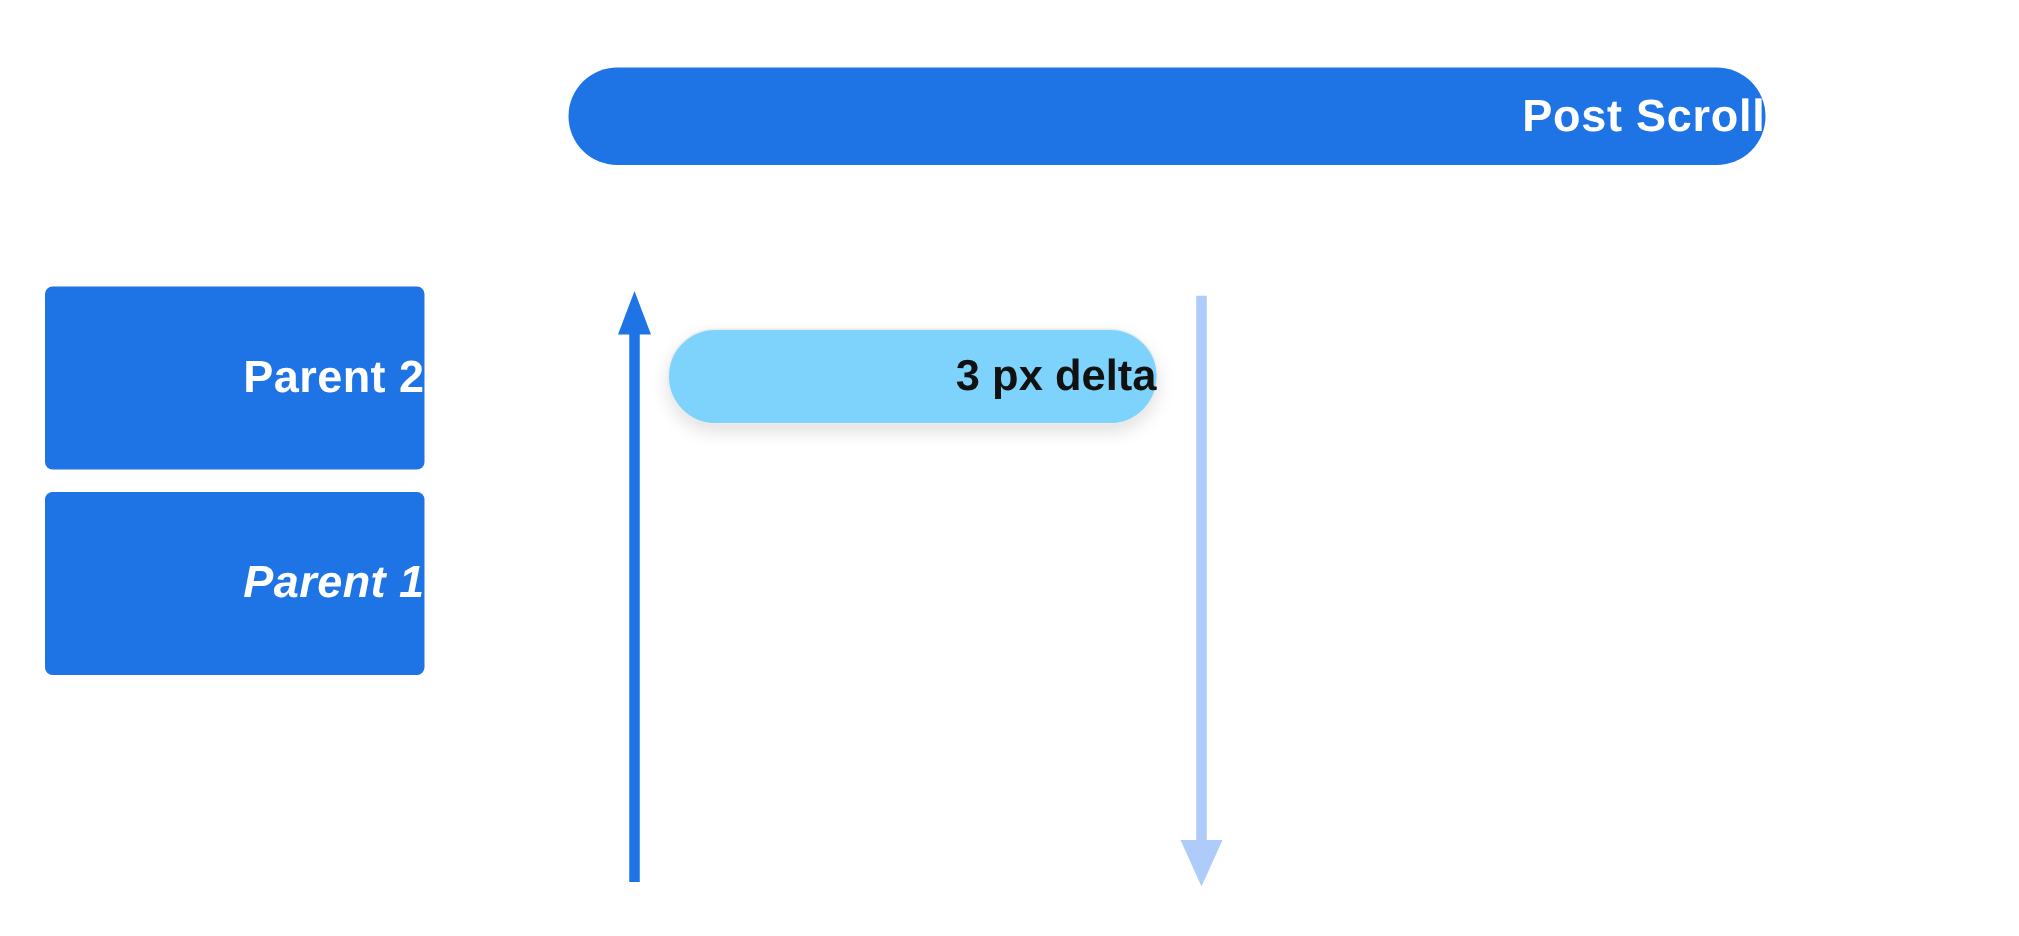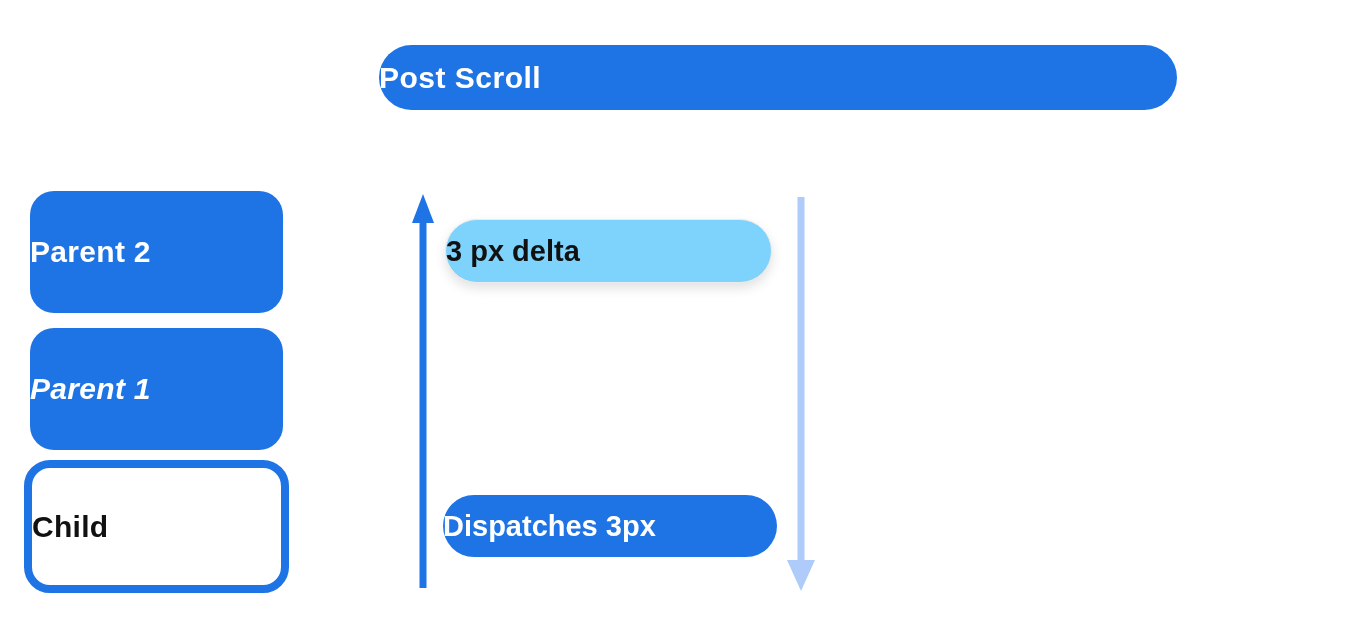--- a/index.html
+++ b/index.html
@@ -18,42 +18,42 @@
     position: relative;
     width: 1346px;
     height: 624px;
     background: var(--canvas-background);
     overflow: hidden;
   }
   .pill, .node {
     position: absolute;
     display: flex;
     align-items: center;
-    justify-content: flex-start;
+    justify-content: flex-end;
     font-weight: bold;
   }
   
   .header-pill {
     left: 379px; top: 45px;
     width: 798px; height: 65px;
     background: var(--primary-blue);
     border-radius: 33px;
     color: var(--text-on-blue);
     font-size: 30px;
     letter-spacing: 0.5px;
   }
   
   .node {
     font-size: 30px;
     letter-spacing: 0.3px;
   }
   .node-filled {
     background: var(--primary-blue);
     color: var(--text-on-blue);
-    border-radius: 24px;
+    border-radius: 5px;
   }
   .pos-parent2 { left: 30px; top: 191px; width: 253px; height: 122px; }
   .pos-parent1 { left: 30px; top: 328px; width: 253px; height: 122px; font-style: italic; }
   .node-outlined {
     left: 24px; top: 460px;
     width: 265px; height: 133px;
     background: #ffffff;
     border: 8px solid var(--primary-blue);
     border-radius: 26px;
     color: var(--text-dark);
@@ -94,35 +94,29 @@
   </div>
 
   <div class="node node-filled pos-parent2">
     <span>Parent 2</span>
   </div>
 
   <div class="node node-filled pos-parent1">
     <span>Parent 1</span>
   </div>
 
-  <div class="node node-outlined">
-    <span>Child</span>
-  </div>
 
   <svg class="arrow arrow-up" width="30" height="394" viewBox="0 0 30 394" aria-hidden="true">
     <polygon class="fill-blue" points="15,0 26,29 4,29"></polygon>
     <rect class="fill-blue" x="11.5" y="25" width="7" height="369"></rect>
   </svg>
 
   <svg class="arrow arrow-down" width="32" height="394" viewBox="0 0 32 394" aria-hidden="true">
     <rect class="fill-light" x="12.5" y="0" width="7" height="369"></rect>
     <polygon class="fill-light" points="16,394 2,363 30,363"></polygon>
   </svg>
 
   <div class="pill delta-pill">
     <span>3 px delta</span>
   </div>
 
-  <div class="pill dispatch-pill">
-    <span>Dispatches 3px</span>
-  </div>
 
 </div>
 
 </body></html>

